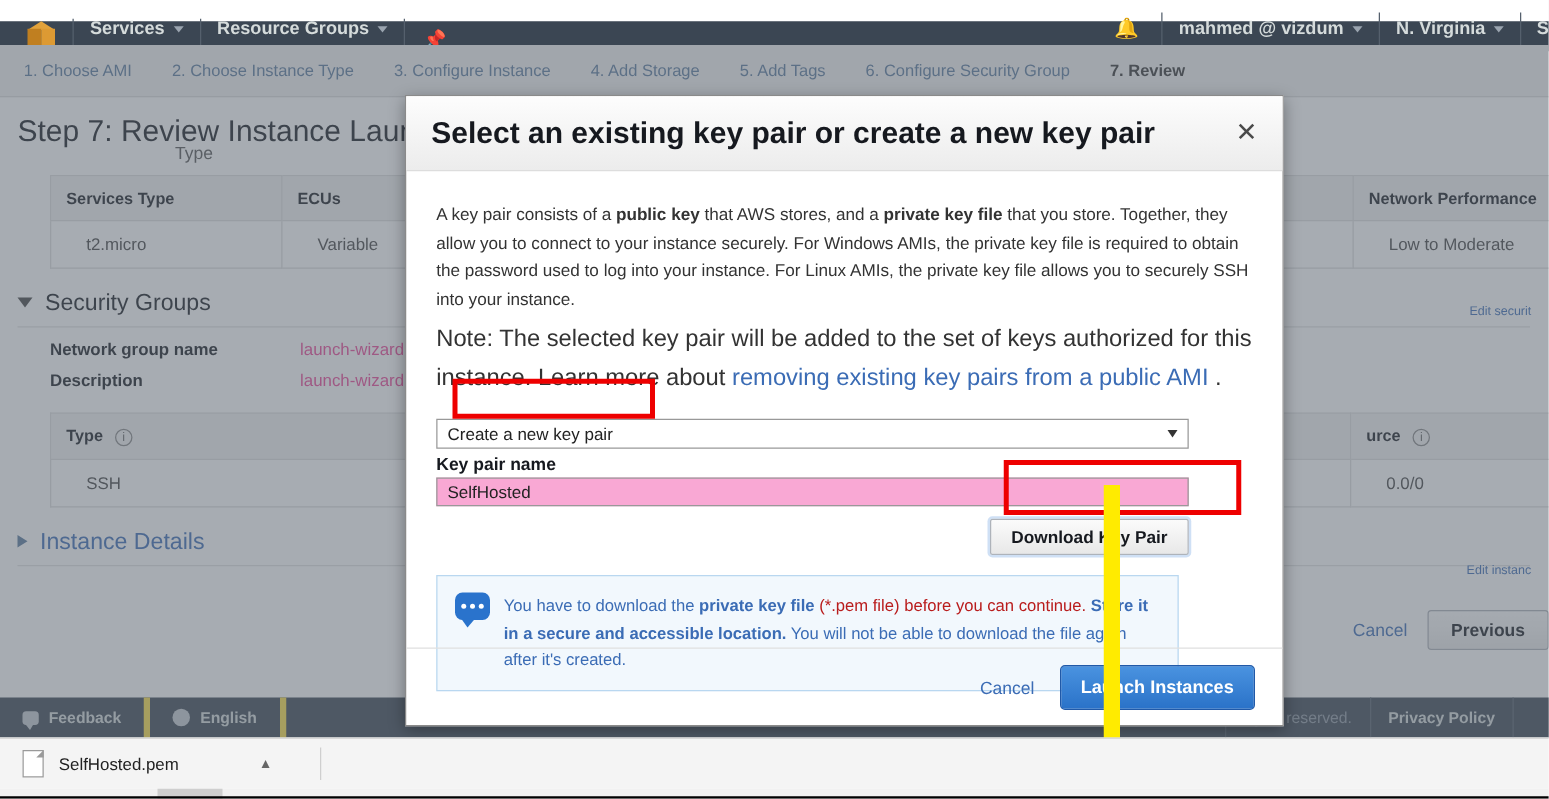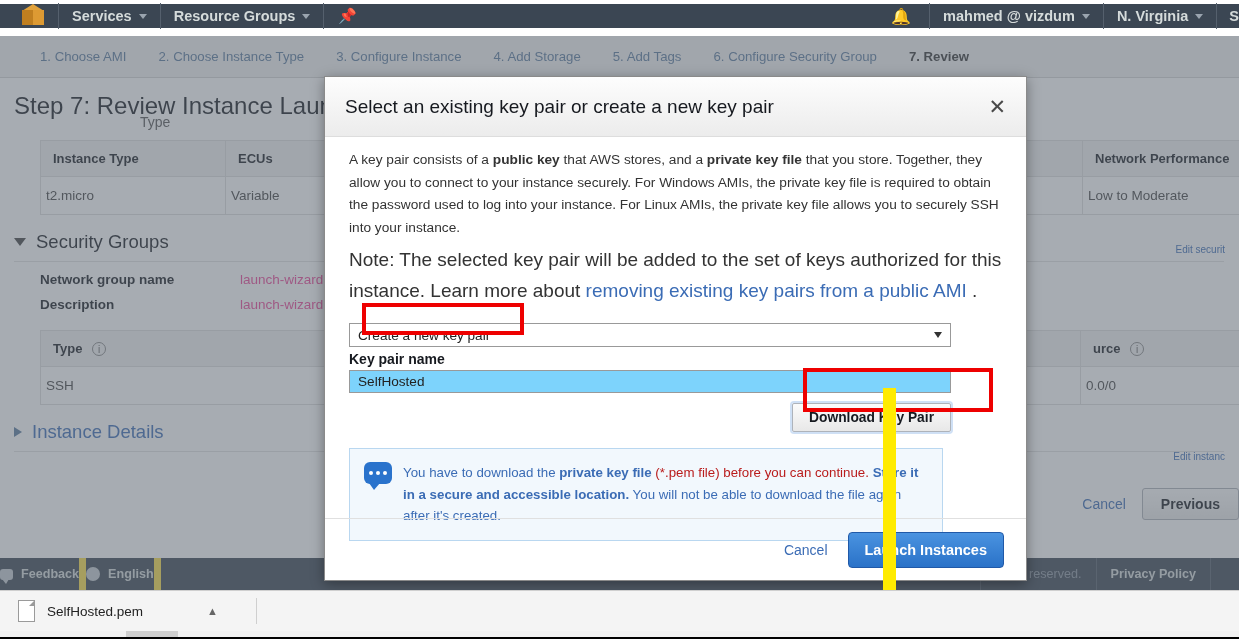--- a/index.html
+++ b/index.html
@@ -6,22 +6,22 @@
   html, body {
     width: 1239px; height: 639px;
     overflow: hidden;
     font-family: "Liberation Sans", sans-serif;
     background: #fff;
   }
   #root { position: relative; width: 1239px; height: 639px; }
 
   
   .awsnav {
-    position: absolute; left: 0; top: 4px; width: 1239px; height: 24px;
-    background: #3b4653; display: flex; align-items: center;
+    position: absolute; left: 0; top: 17px; width: 1239px; height: 24px;
+    background: #3b4653; display: flex; align-items: flex-end;
   }
   .awsnav .sep { width: 1px; height: 26px; background: #55606d; }
   .cube { width: 22px; height: 24px; margin: 0 14px 0 22px; position: relative; }
   .cube .top { position: absolute; left: 0; top: 0; width: 0; height: 0;
     border-left: 11px solid transparent; border-right: 11px solid transparent;
     border-bottom: 7px solid #e2a23b; }
   .cube .lf { position: absolute; left: 0; top: 6px; width: 11px; height: 15px; background: #c07f20; }
   .cube .rt { position: absolute; left: 11px; top: 6px; width: 11px; height: 15px; background: #dd9a33; }
   .navitem {
     color: #d5dbdb; font-size: 14.5px; font-weight: bold;
@@ -32,34 +32,34 @@
     border-top: 5px solid #9aa4af; display: inline-block; }
   .navpin { padding: 0 14px; color: #98a2ae; font-size: 15px; }
   .navright { margin-left: auto; display: flex; align-items: center; height: 36px; }
   .bell { color: #c8ced4; font-size: 16px; padding: 0 18px; }
   .edgechar { color: #d5dbdb; font-size: 14.5px; font-weight: bold; padding-left: 12px; }
 
   
   .steps {
     position: absolute; left: 0; top: 36px; width: 1239px; height: 42px;
     background: #f2f2f2; border-bottom: 1px solid #d5d5d5;
-    display: flex; align-items: center; padding-left: 24px; gap: 0;
+    display: flex; align-items: center; padding-left: 3px; gap: 0;
   }
   .step { font-size: 13.2px; color: #5a7a9e; padding: 0 16px; white-space: nowrap; }
   .step.active { color: #333; font-weight: bold; }
 
   
   .page { position: absolute; left: 0; top: 78px; width: 1239px; height: 480px; background: #fff; }
   .pagetitle { font-size: 24px; color: #16191f; font-weight: normal; padding: 14px 0 0 14px; }
   .tinytype { font-size: 14px; color: #555; padding-left: 140px; margin-top: -6px; }
 
   .tbl { margin: 10px 0 0 40px; width: 1260px; border-collapse: collapse; table-layout: fixed; }
   .tbl th { background: #f2f2f2; border: 1px solid #ddd; font-size: 13px; color: #16191f;
     text-align: left; padding: 10px 12px; font-weight: bold; }
-  .tbl td { border: 1px solid #ddd; font-size: 13.5px; color: #444; padding: 11px 5px; }
+  .tbl td { border: 1px solid #ddd; font-size: 13.5px; color: #444; padding: 11px 28px; }
 
   .sect { margin: 16px 0 0 14px; font-size: 18.5px; color: #16191f; display: flex; align-items: center; gap: 10px; }
   .tri-d { width: 0; height: 0; border-left: 6px solid transparent; border-right: 6px solid transparent; border-top: 8px solid #444; }
   .tri-r { width: 0; height: 0; border-top: 5px solid transparent; border-bottom: 5px solid transparent; border-left: 8px solid #5a7a9e; }
   .hr { border-top: 1px solid #e2e2e2; margin: 8px 0 0 14px; width: 1210px; }
 
   .kv { display: flex; margin: 10px 0 0 40px; font-size: 13.5px; }
   .kv .k { width: 200px; font-weight: bold; color: #16191f; }
   .kv .v { color: #ec4899; }
 
@@ -67,53 +67,53 @@
 
   .btnrow { position: absolute; right: 0; top: 410px; display: flex; align-items: center; gap: 16px; }
   .lnk { font-size: 14px; color: #3b6cb5; }
   .greybtn { border: 1px solid #adb1b8; background: linear-gradient(#fcfcfc,#eaeaea);
     border-radius: 3px; font-size: 14px; font-weight: bold; color: #16191f; padding: 7px 18px; }
 
   
   .awsfooter { position: absolute; left: 0; top: 558px; width: 1239px; height: 32px;
     background: #3b4653; display: flex; align-items: center; color: #d5dbdb;
     font-size: 12.6px; font-weight: bold; }
-  .awsfooter .fcell { padding: 0 0; height: 32px; display: flex; align-items: center; gap: 8px;
-    border-right: 7px solid #fde047; }
+  .awsfooter .fcell { padding: 0 18px; height: 32px; display: flex; align-items: center; gap: 8px;
+    border-right: 5px solid #fde047; }
   .awsfooter .bubble { width: 13px; height: 11px; background: #c6ccd2; border-radius: 3px; position: relative; }
   .awsfooter .bubble::after { content:""; position:absolute; left:2px; top:10px;
     border-left: 4px solid transparent; border-right: 3px solid transparent; border-top: 5px solid #c6ccd2; }
   .globe { width: 14px; height: 14px; border-radius: 50%; background: #c6ccd2; }
   .footright { margin-left: auto; display: flex; align-items: center; height: 32px;
     color: #8d97a3; font-weight: normal; }
   .footright .fr { padding: 0 14px; height: 32px; display: flex; align-items: center; border-left: 1px solid #55606d; }
   .footright .fr.lightlink { color: #d5dbdb; font-weight: bold; }
 
   
   .scrim { position: absolute; left: 0; top: 36px; width: 1239px; height: 554px;
     background: rgba(95,104,115,0.55); }
   .modal { position: absolute; left: 324px; top: 76px; width: 703px; height: 505px;
     background: #fff; border: 1px solid #8a8a8a; box-shadow: 0 3px 12px rgba(0,0,0,0.35); }
   .modalhead { height: 60px; background: linear-gradient(#fdfdfd,#ececec);
     border-bottom: 1px solid #ddd; display: flex; align-items: center; padding: 0 20px; }
-  .modalhead h2 { font-size: 19px; color: #16191f; font-weight: normal; }
+  .modalhead h2 { font-size: 24px; color: #16191f; font-weight: bold; }
   .xbtn { margin-left: auto; font-size: 21px; color: #4a4a4a; line-height: 1; }
-  .modalbody { padding: 12px 24px 0 24px; }
+  .modalbody { padding: 24px 24px 0 24px; }
   .mp { font-size: 13.7px; color: #333; line-height: 1.66; }
   .mp b { font-weight: bold; }
   .mnote { font-size: 19px; color: #333; line-height: 1.66; margin-top: 4px; }
   .mlink { color: #3b6cb5; }
 
   .selwrap { margin-top: 16px; position: relative; }
   .sel { width: 602px; height: 24px; border: 1px solid #999; background: #fff;
     font-size: 13.6px; color: #222; display: flex; align-items: center; padding: 0 8px; }
   .sel .selcaret { margin-left: auto; border-left: 4px solid transparent;
     border-right: 4px solid transparent; border-top: 6px solid #333; }
   .flabel { font-size: 14px; font-weight: bold; color: #16191f; margin-top: 4px; }
-  .ftext { width: 602px; height: 23px; border: 1px solid #999; background: #7dd3fc;
+  .ftext { width: 602px; height: 23px; border: 1px solid #999; background: #f9a8d4;
     font-size: 13.6px; color: #222; display: flex; align-items: center; padding: 0 8px; margin-top: 3px; }
   .dlrow { display: flex; justify-content: flex-end; width: 602px; margin-top: 10px; }
   .dlbtn { border: 1px solid #aeb3ba; background: linear-gradient(#fbfbfb,#e8e8e8);
     font-size: 13.8px; font-weight: bold; color: #16191f; padding: 6px 16px; border-radius: 2px;
     box-shadow: 0 0 0 2px #cfe0f5; }
 
   .callout { width: 594px; margin-top: 16px; background: #f2f8fd; border: 1px solid #b9d7f0;
     display: flex; padding: 13px 14px; gap: 11px; }
   .cicon { width: 28px; height: 22px; background: #2a73cc; border-radius: 6px; position: relative;
     flex: 0 0 28px; display: flex; align-items: center; justify-content: center; gap: 3px; }
@@ -201,21 +201,21 @@
     <div class="step active">7. Review</div>
   </div>
 
   <div class="page">
     <div class="pagetitle">Step 7: Review Instance Launch</div>
     <div class="tinytype">Type</div>
 
     <table class="tbl">
       <tbody>
           <tr>
-        <th style="width:185px">Instance Type</th>
+        <th style="width:185px">Services Type</th>
         <th style="width:133px">ECUs</th>
         <th style="width:724px">v</th>
         <th style="width:218px">Network Performance</th>
       </tr>
       <tr>
         <td>t2.micro</td>
         <td>Variable</td>
         <td>1</td>
         <td>Low to Moderate</td>
       </tr>

